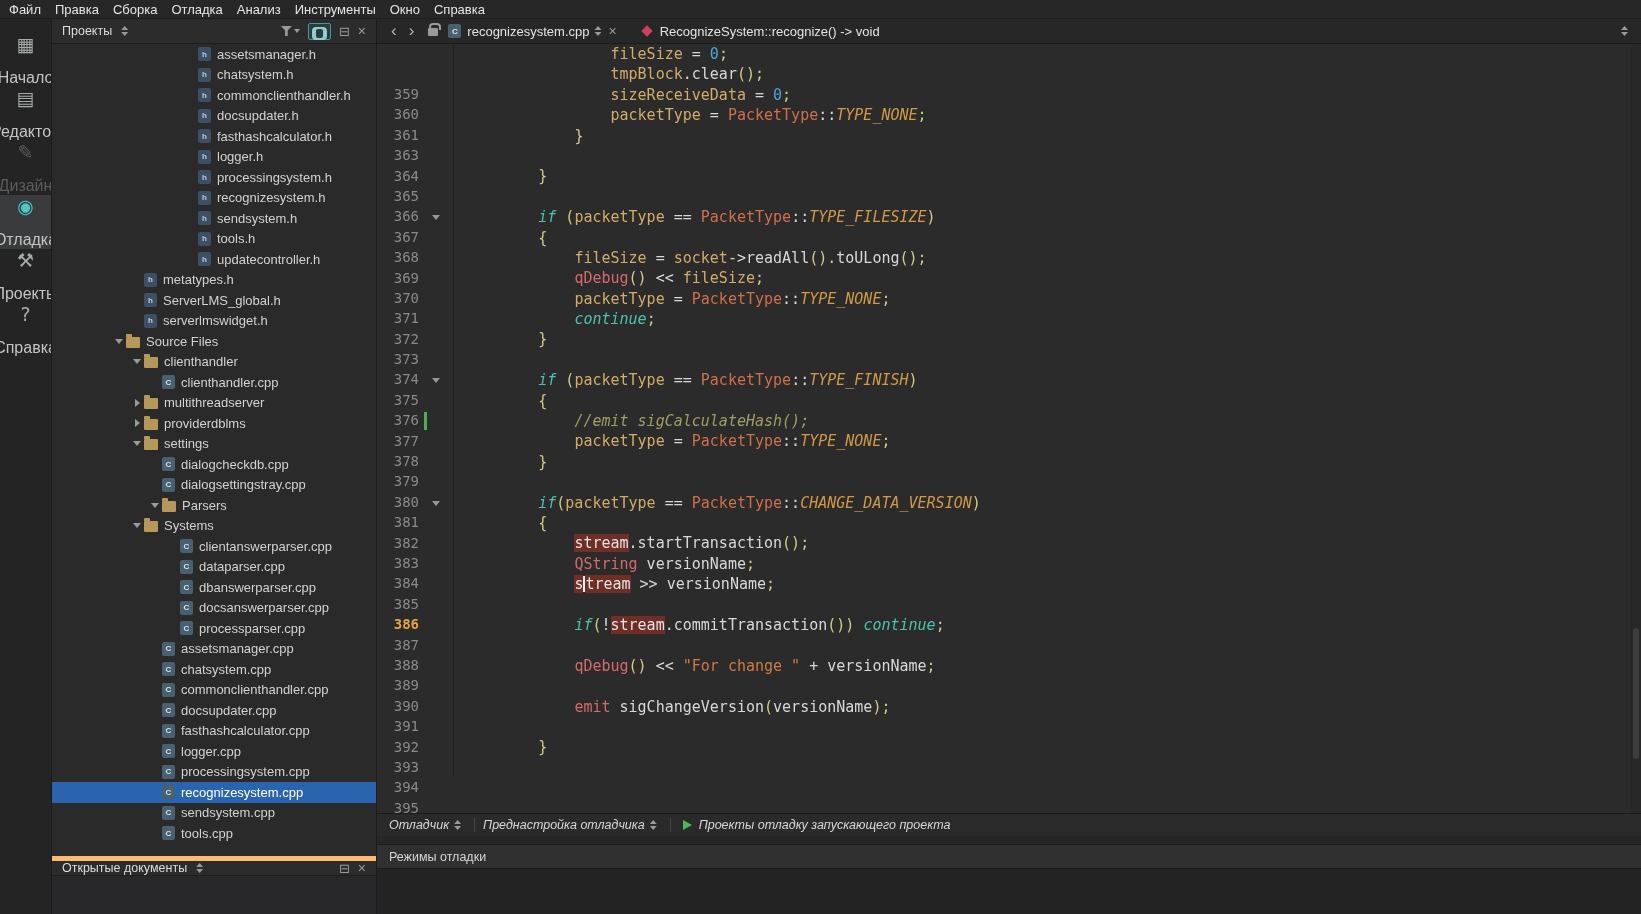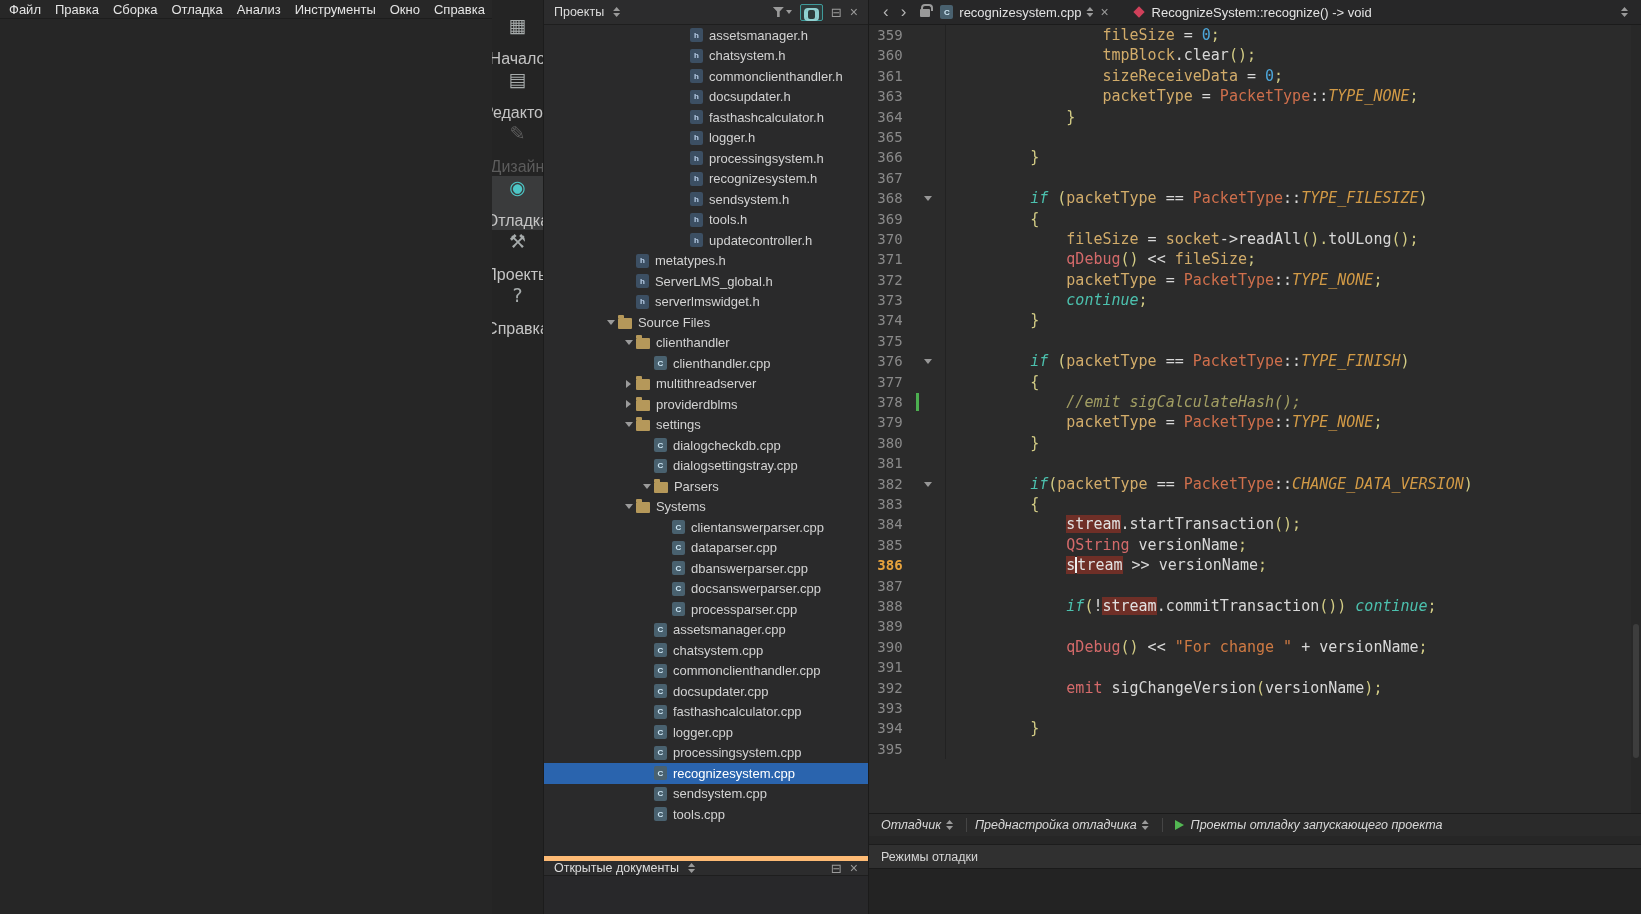--- a/index.html
+++ b/index.html
@@ -1,18 +1,18 @@
 <!DOCTYPE html>
 <html><head>
 <meta charset="utf-8">
 <style>
   * { margin:0; padding:0; box-sizing:border-box; }
   html,body { width:1641px; height:914px; overflow:hidden; }
   body { background:#262626; font-family:"Liberation Sans","DejaVu Sans",sans-serif; color:#d6d6d6; }
-  .app { display:flex; flex-direction:row; width:100%; height:100%; }
+  .app { display:flex; flex-direction:column; width:100%; height:100%; }
 
   
   .menubar { height:19px; background:#272727; display:flex; align-items:center; padding-left:2px; border-bottom:1px solid #1d1d1d; flex:none; }
   .menu-item { padding:1px 7px; font-size:13px; color:#e4e4e4; white-space:nowrap; }
 
   .main { flex:1; display:flex; min-height:0; }
 
   
   .modebar { width:52px; background:#242424; flex:none; padding-top:14px; border-right:1px solid #1c1c1c; }
   .mitem { height:54px; display:flex; flex-direction:column; align-items:center; justify-content:center; overflow:hidden; }
@@ -63,21 +63,21 @@
   .lock { width:10px; height:8px; background:#9a9a9a; border-radius:1px; position:relative; margin:2px 10px 0 8px; }
   .lock::before { content:""; position:absolute; top:-5px; left:1px; width:8px; height:5px; border:2px solid #9a9a9a; border-bottom:none; border-radius:4px 4px 0 0; }
   .ficon.tb { margin-right:6px; }
   .fname { font-size:13px; color:#e2e2e2; white-space:nowrap; }
   .closex { color:#9a9a9a; font-size:14px; margin:0 8px 0 2px; }
   .diamond { width:8px; height:8px; background:#d0405a; transform:rotate(45deg); margin:0 9px 0 18px; flex:none; }
   .symtext { font-size:13px; color:#e3e3e3; white-space:nowrap; }
 
   .codewrap { flex:1; background:#2b2b2b; position:relative; overflow:hidden; min-height:0; }
   .line { display:flex; height:20.4px; }
-  .ln { width:46px; flex:none; text-align:center; padding-right:4px; color:#8a8a8a; font:14px/20.4px "DejaVu Sans Mono","Liberation Mono",monospace; }
+  .ln { width:46px; flex:none; text-align:right; padding-right:4px; color:#8a8a8a; font:14px/20.4px "DejaVu Sans Mono","Liberation Mono",monospace;margin-top:40px; }
   .ln.cur { color:#e8a33d; font-weight:bold; }
   .foldcol { width:30px; flex:none; position:relative; }
   .foldarrow { position:absolute; left:9px; top:8px; border-left:4px solid transparent; border-right:4px solid transparent; border-top:5px solid #979797; }
   .vcsmark { position:absolute; left:1px; top:1px; width:3px; height:18px; background:#4caf50; }
   .ct { flex:1; border-left:1px solid #222222; padding-left:12px; white-space:pre; font:15px/20.4px "DejaVu Sans Mono","Liberation Mono",monospace; color:#d8d8d8; min-width:0; overflow:hidden; }
 
   .tk-txt { color:#d8d8d8; }
   .tk-kw  { color:#4cc1ae; font-style:italic; }
   .tk-typ { color:#cf6f4c; }
   .tk-enm { color:#d29a46; font-style:italic; }

